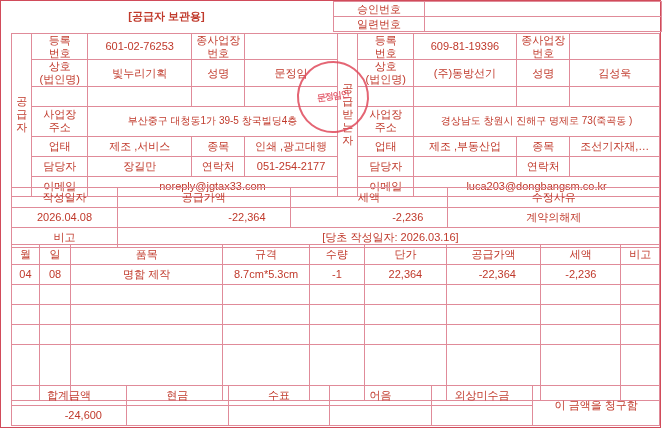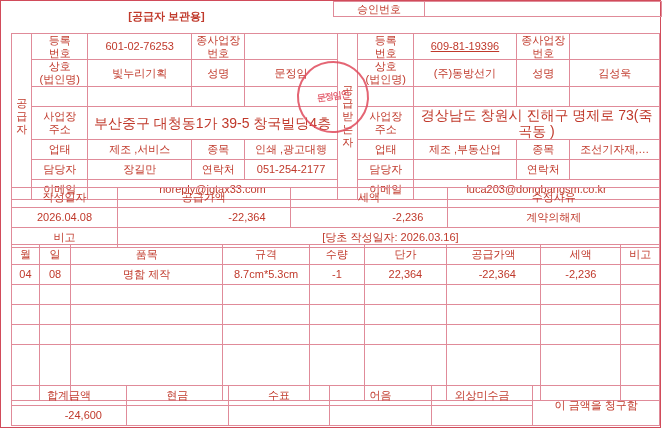--- a/index.html
+++ b/index.html
@@ -76,54 +76,58 @@
   .items td{height:19px;}
   .items .hdr{height:17px;}
   .blankrow td{height:19px;}
 
   
   .foot{position:absolute;left:10px;top:384px;}
   .foot td{height:19px;}
   .rightnote{font-size:11px;}
   .lefttxt{text-align:center;padding-left:6px;}
   .righttxt{text-align:right;padding-right:24px;}
-  .small{font-size:14px;}
+  .small{font-size:10px;}
 </style>
 </head>
 <body>
 
 <div class="sheet">
 
   <div class="toprow">
     <div class="title">
         <span class="sub">[공급자 보관용]</span>
     </div>
     <table class="topright">
       <tbody>
           <tr>
         <td style="width:88px;">승인번호</td>
         <td style="width:238px;"></td>
       </tr>
+      <tr>
+        <td style="width:88px;">일련번호</td>
+        <td style="width:238px;"></td>
+      </tr>
     </tbody>
       </table>
   </div>
 
   <table class="info">
 
     <tbody>
         <tr>
       <td class="vside" rowspan="7">공<br>급<br>자</td>
       <td style="width:56px;">등록<br>번호</td>
       <td style="width:108px;margin-left:34px;">601-02-76253</td>
       <td style="width:52px;">종사업장<br>번호</td>
       <td style="width:96px;"></td>
 
       <td class="vside" rowspan="7">공<br>급<br>받<br>는<br>자</td>
       <td style="width:56px;">등록<br>번호</td>
-      <td style="width:104px;text-decoration:underline;">609-81-19396</td>
+      <td style="width:104px;">609-81-19396</td>
       <td style="width:52px;">종사업장<br>번호</td>
       <td style="width:90px;"></td>
     </tr>
 
     <tr>
       <td>상호<br>(법인명)</td>
       <td>빛누리기획</td>
       <td>성명</td>
       <td>문정임</td>
       <td>상호<br>(법인명)</td>

